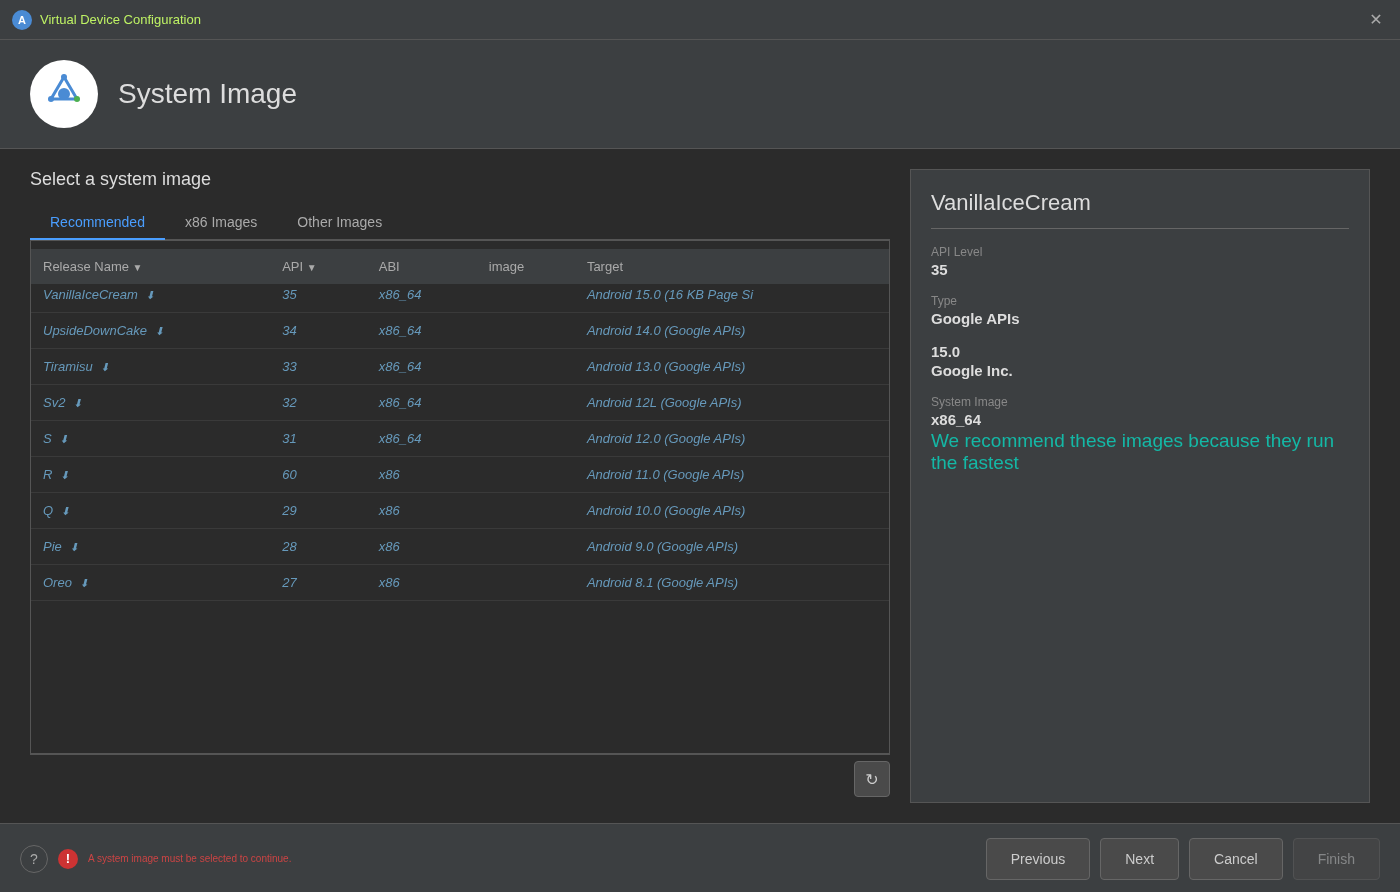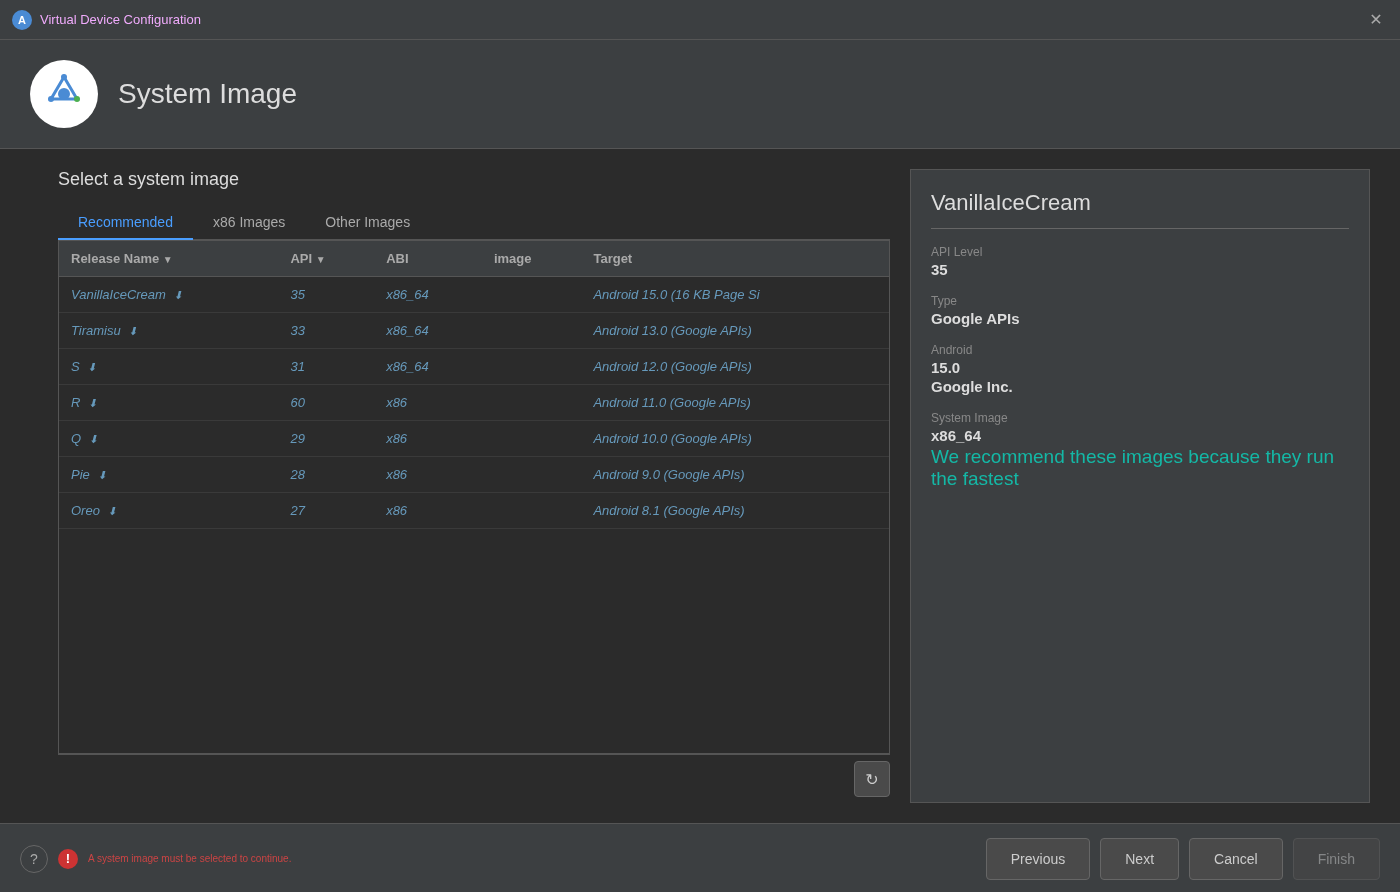--- a/index.html
+++ b/index.html
@@ -22,21 +22,21 @@
       border-bottom: 1px solid #555;
     }
     .titlebar-icon {
       width: 20px; height: 20px;
       background: #4a8bd4;
       border-radius: 50%;
       display: flex; align-items: center; justify-content: center;
       font-size: 11px; color: white; font-weight: bold;
     }
     .titlebar-title {
-      color: #f0abfc;
+      color: #bef264;
       font-size: 13px;
     }
     .titlebar-close {
       margin-left: auto;
       width: 24px; height: 24px;
       display: flex; align-items: center; justify-content: center;
       color: #aaa;
       cursor: pointer;
       font-size: 16px;
       border-radius: 3px;
@@ -68,21 +68,20 @@
       height: calc(892px - 40px - 108px - 70px);
       padding: 20px 30px;
       gap: 20px;
     }
 
     .left-panel {
       flex: 1;
       display: flex;
       flex-direction: column;
       min-width: 0;
-      margin-left: 28px;
     }
 
     .section-title {
       font-size: 18px;
       color: #ddd;
       margin-bottom: 16px;
     }
 
     .tabs {
       display: flex;
@@ -117,24 +116,24 @@
     table {
       width: 100%;
       border-collapse: collapse;
     }
     thead th {
       background: #3c3f41;
       padding: 10px 12px;
       text-align: left;
       font-size: 13px;
       color: #aaa;
-      font-weight: bold;
+      font-weight: normal;
       border-bottom: 1px solid #555;
       position: sticky;
-      top: 0;
+      top: 8px;
       z-index: 1;
     }
     tbody tr {
       border-bottom: 1px solid #3a3a3a;
     }
     tbody td {
       padding: 10px 12px;
       font-size: 13px;
       color: #88aacc;
     }
@@ -300,25 +299,39 @@
             </thead>
             <tbody id="table-body">
             <tr>
                   <td class="italic">VanillaIceCream <span class="download-icon">⬇</span></td>
                   <td class="italic">35</td>
                   <td class="italic">x86_64</td>
                   <td></td>
                   <td class="italic">Android 15.0 (16 KB Page Si</td>
                 </tr>
                 <tr>
+                  <td class="italic">UpsideDownCake <span class="download-icon">⬇</span></td>
+                  <td class="italic">34</td>
+                  <td class="italic">x86_64</td>
+                  <td></td>
+                  <td class="italic">Android 14.0 (Google APIs)</td>
+                </tr>
+                <tr>
                   <td class="italic">Tiramisu <span class="download-icon">⬇</span></td>
                   <td class="italic">33</td>
                   <td class="italic">x86_64</td>
                   <td></td>
                   <td class="italic">Android 13.0 (Google APIs)</td>
+                </tr>
+                <tr>
+                  <td class="italic">Sv2 <span class="download-icon">⬇</span></td>
+                  <td class="italic">32</td>
+                  <td class="italic">x86_64</td>
+                  <td></td>
+                  <td class="italic">Android 12L (Google APIs)</td>
                 </tr>
                 <tr>
                   <td class="italic">S <span class="download-icon">⬇</span></td>
                   <td class="italic">31</td>
                   <td class="italic">x86_64</td>
                   <td></td>
                   <td class="italic">Android 12.0 (Google APIs)</td>
                 </tr>
                 <tr>
                   <td class="italic">R <span class="download-icon">⬇</span></td>
@@ -364,21 +377,20 @@
         <span class="info-label">API Level</span>
         <span class="info-value">35</span>
       </div>
 
       <div class="info-group">
         <span class="info-label">Type</span>
         <span class="info-value">Google APIs</span>
       </div>
 
       <div class="info-group">
-        <span class="info-label">Android</span>
         <span class="info-value">15.0</span>
         <span class="info-value">Google Inc.</span>
       </div>
 
       <div class="info-group">
         <span class="info-label">System Image</span>
         <span class="info-value">x86_64</span>
         <span class="info-value-normal">We recommend these images because they run the fastest</span>
       </div>
     </div>

